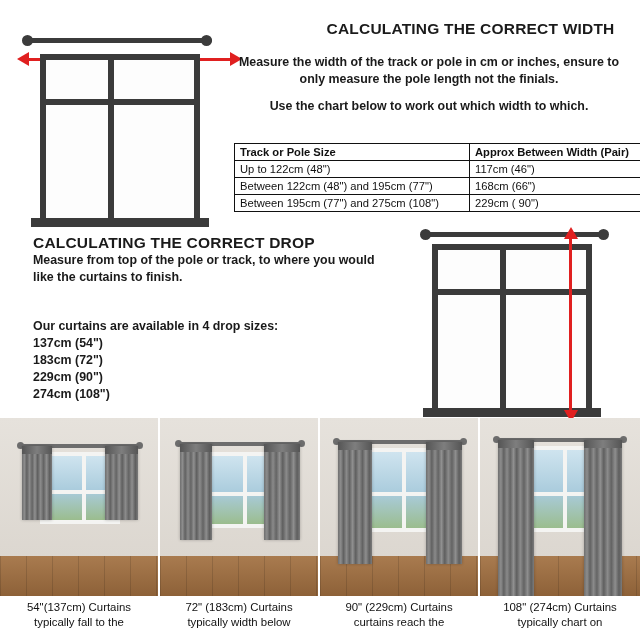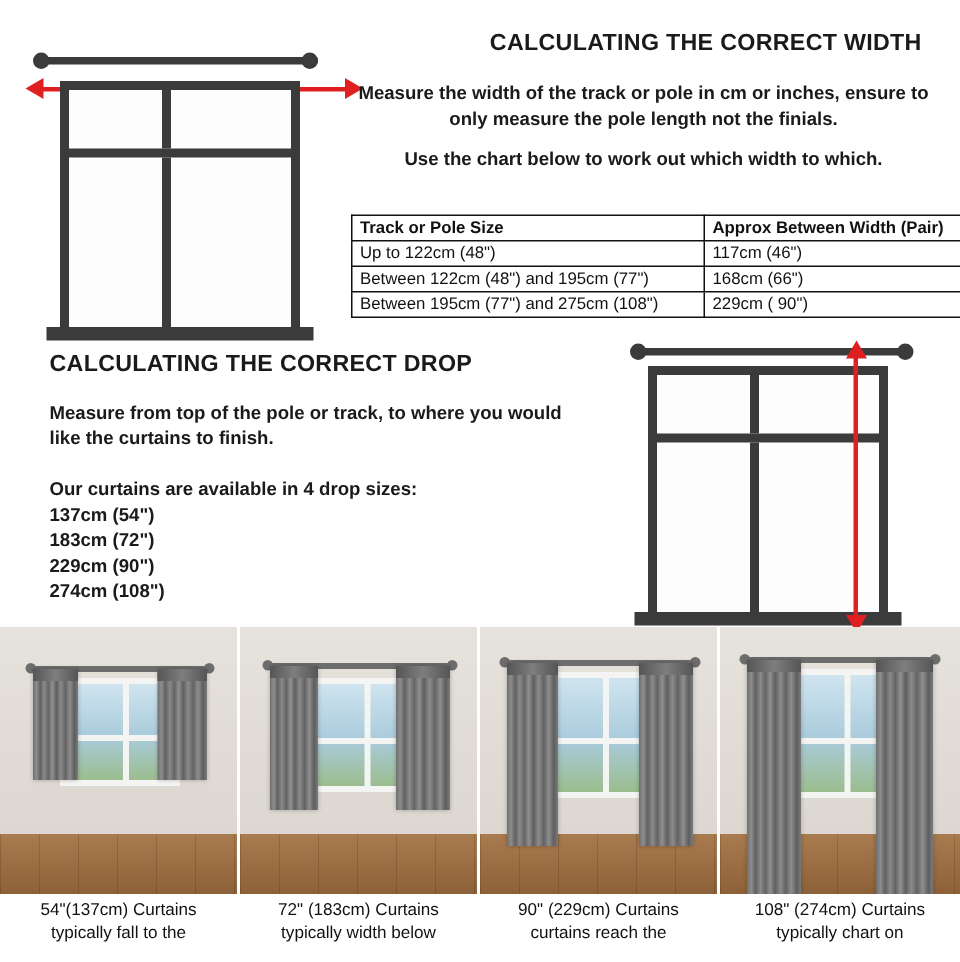--- a/index.html
+++ b/index.html
@@ -267,21 +267,21 @@
     </tr>
     <tr>
       <td>Between 195cm (77") and 275cm (108")</td>
       <td>229cm ( 90")</td>
     </tr>
   </tbody>
 </table>
 
 <div class="abs heading" style="left:33px; top:234px; width:330px;">CALCULATING THE CORRECT DROP</div>
 
-<div class="abs body-text" style="left:33px; top:267px; width:365px;">Measure from top of the pole or track, to where you would like the curtains to finish.</div>
+<div class="abs body-text" style="left:33px; top:252px; width:365px;">Measure from top of the pole or track, to where you would like the curtains to finish.</div>
 
 <div class="abs body-text" style="left:33px; top:318px; width:300px;">Our curtains are available in 4 drop sizes:</div>
 
 <div class="abs body-text" style="left:33px; top:335px;">137cm (54")</div>
 <div class="abs body-text" style="left:33px; top:352px;">183cm (72")</div>
 <div class="abs body-text" style="left:33px; top:369px;">229cm (90")</div>
 <div class="abs body-text" style="left:33px; top:386px;">274cm (108")</div>
 
 <div class="abs" style="left:410px; top:222px; width:215px; height:195px;">
 

